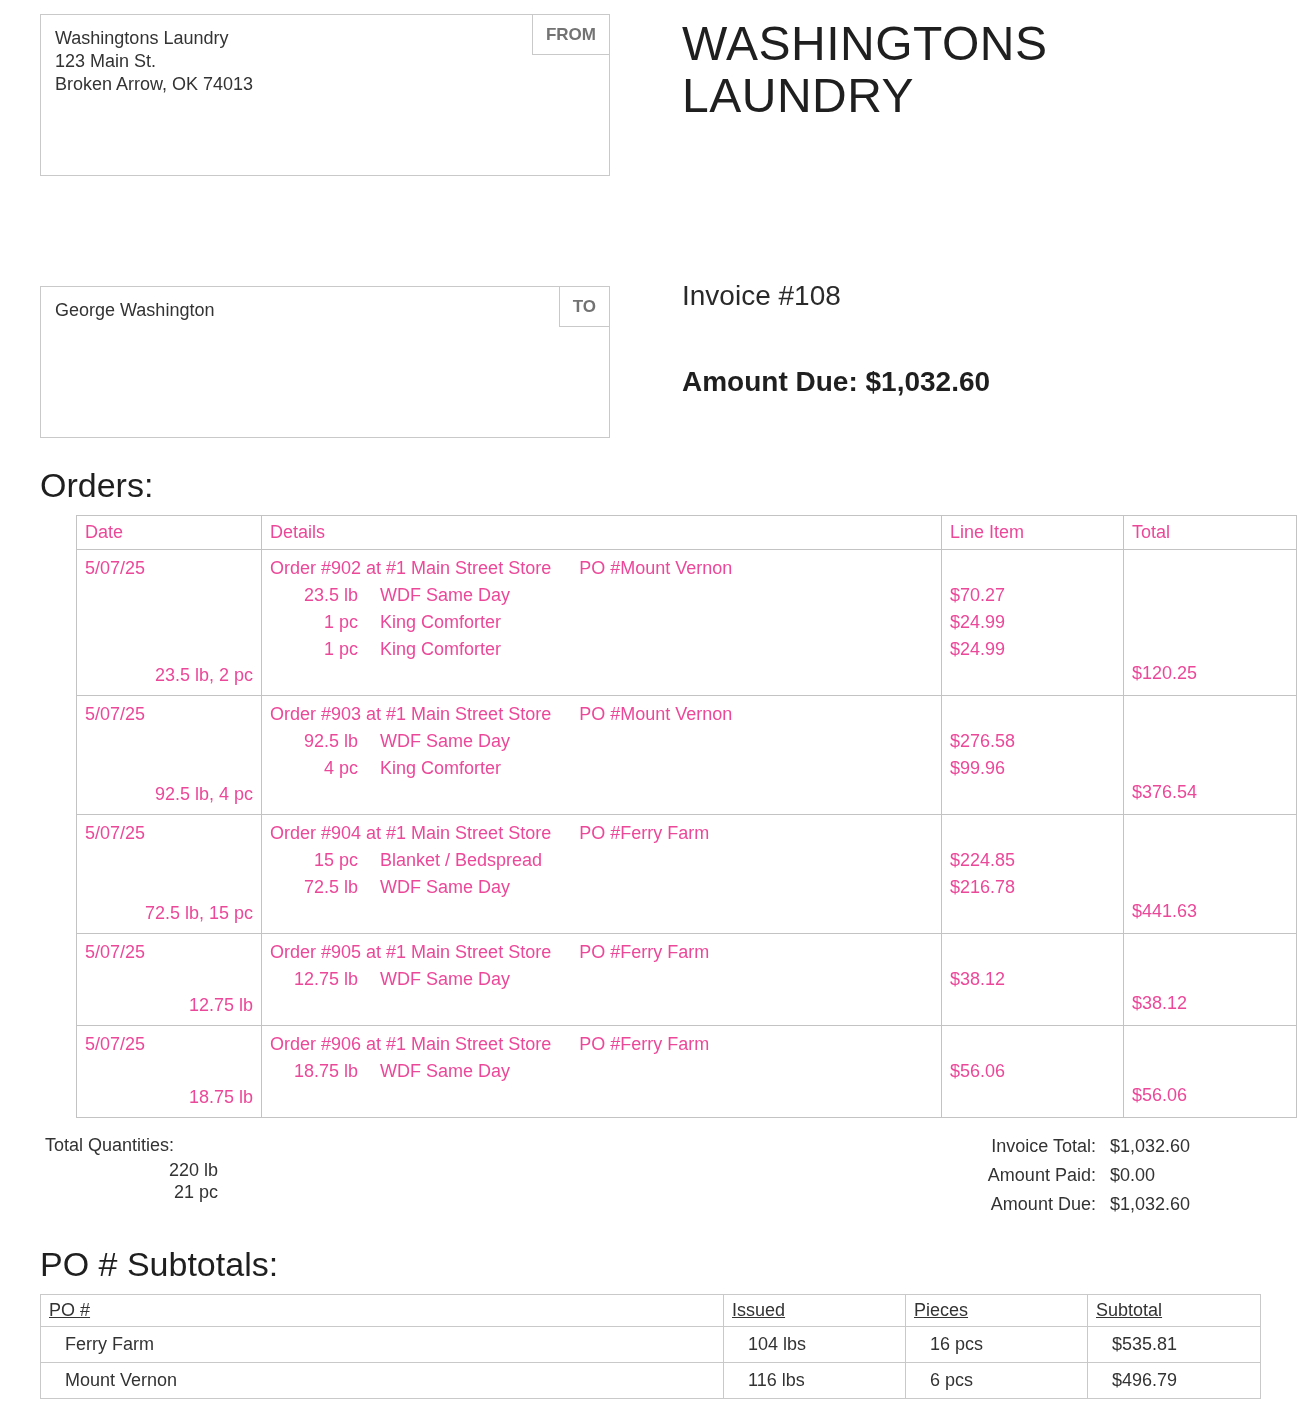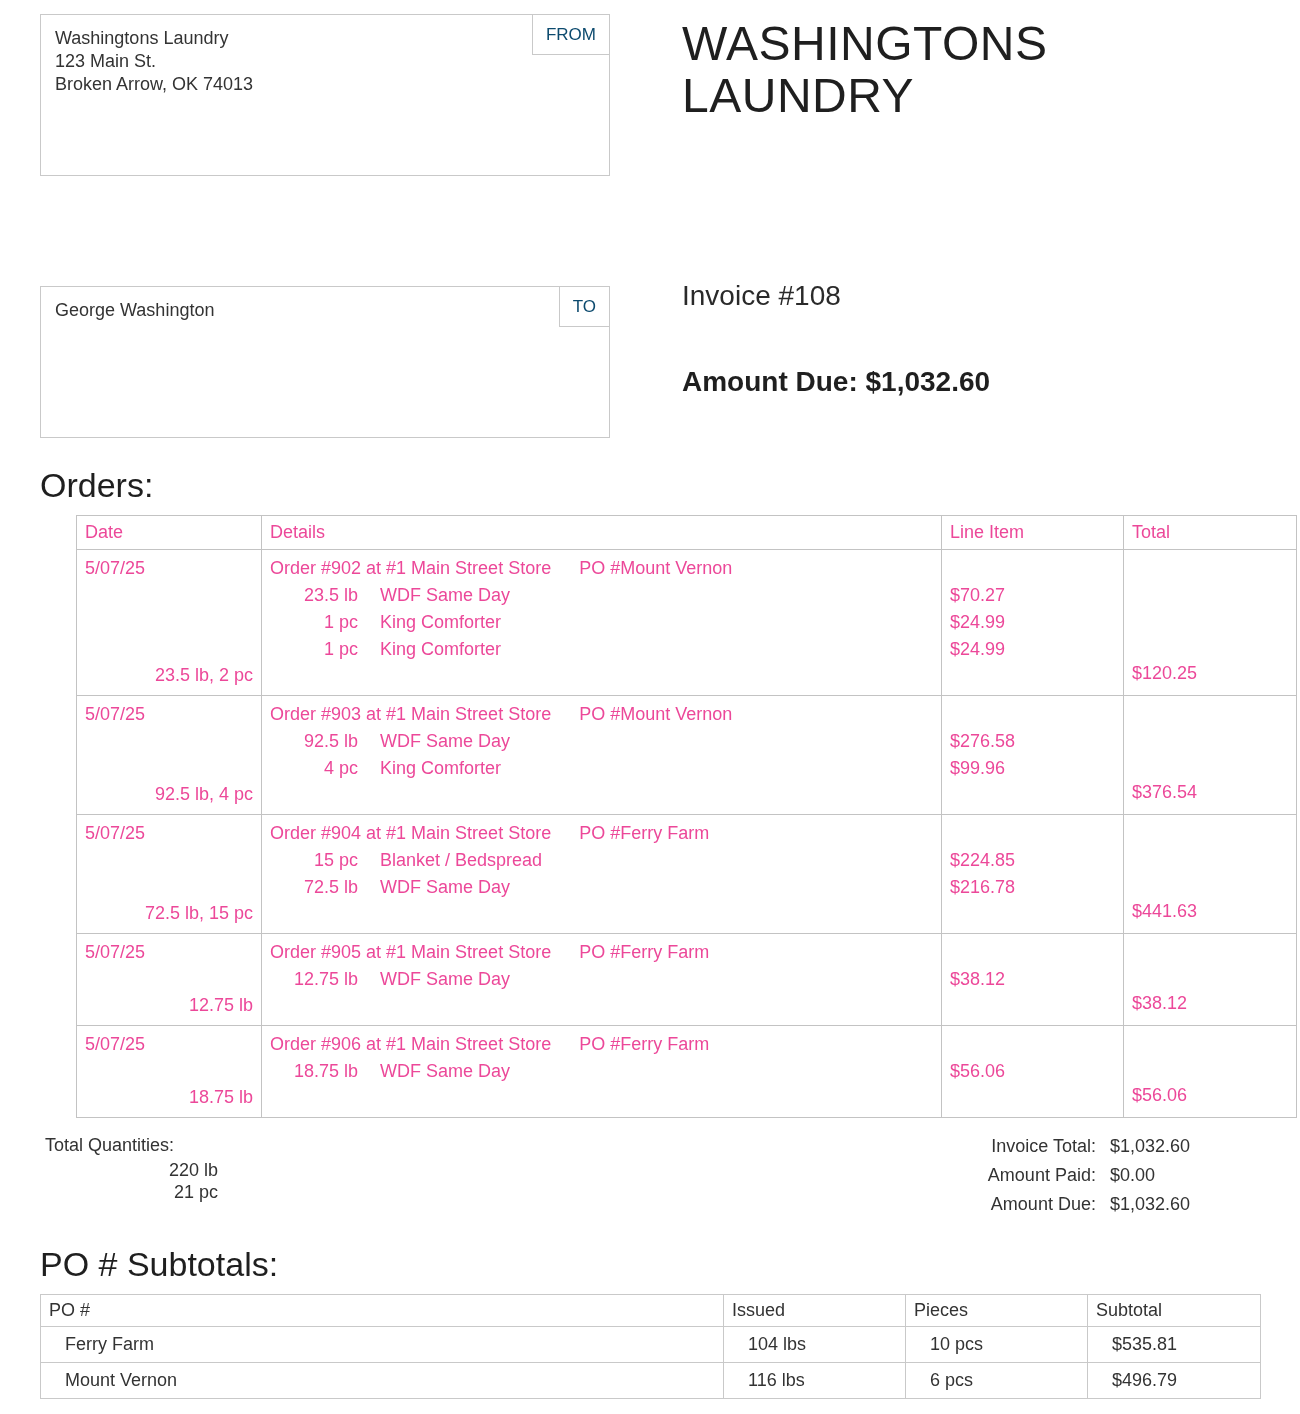--- a/index.html
+++ b/index.html
@@ -20,22 +20,23 @@
     width: 570px;
     padding: 12px 14px;
     font-size: 18px; line-height: 23px; color: #333;
   }
   .from-box { height: 162px; }
   .to-box { height: 152px; margin-top: 110px; }
   .box-tag {
     position: absolute; top: -1px; right: -1px;
     border: 1px solid #c9c9c9;
     padding: 11px 13px;
-    color: #0c4a6e; font-size: 17px; line-height: 17px;
+    color: #737373; font-size: 17px; line-height: 17px;
     background: #ffffff;
+    font-weight: bold;
   }
   .top-right { margin-left: 72px; padding-top: 4px; }
   .company-title {
     margin: 0; width: 440px;
     font-size: 48px; line-height: 52px; font-weight: 300;
     color: #1f1f1f; letter-spacing: 0.5px;
   }
   .invoice-meta { margin-top: 156px; font-size: 28px; line-height: 36px; color: #2a2a2a; }
   .amount-due { margin-top: 52px; font-size: 28px; font-weight: 700; color: #1f1f1f; }
 
@@ -73,21 +74,21 @@
   }
   .it-label { text-align: right; }
   .it-value { text-align: left; }
 
   
   table.subtotals {
     border-collapse: collapse; width: 1220px; table-layout: fixed;
     font-size: 18px; color: #333;
   }
   table.subtotals th, table.subtotals td { border: 1px solid #c9c9c9; }
-  table.subtotals thead th { text-align: left; font-weight: 400; padding: 2px 8px; line-height: 27px; }
+  table.subtotals thead th { text-align: left; font-weight: 400; padding: 2px 8px; line-height: 27px; text-decoration: underline; }
   table.subtotals td { padding: 4px 24px; line-height: 27px; margin-left: 29px; }
 </style>
 </head>
 <body>
 
 <div class="page">
 
   <div class="top">
     <div class="top-left">
       <div class="addr-box from-box">
@@ -304,21 +305,21 @@
         <th>PO #</th>
         <th>Issued</th>
         <th>Pieces</th>
         <th>Subtotal</th>
       </tr>
     </thead>
     <tbody>
       <tr>
         <td>Ferry Farm</td>
         <td>104 lbs</td>
-        <td>10 pcs</td>
+        <td>16 pcs</td>
         <td>$535.81</td>
       </tr>
       <tr>
         <td>Mount Vernon</td>
         <td>116 lbs</td>
         <td>6 pcs</td>
         <td>$496.79</td>
       </tr>
     </tbody>
   </table>

